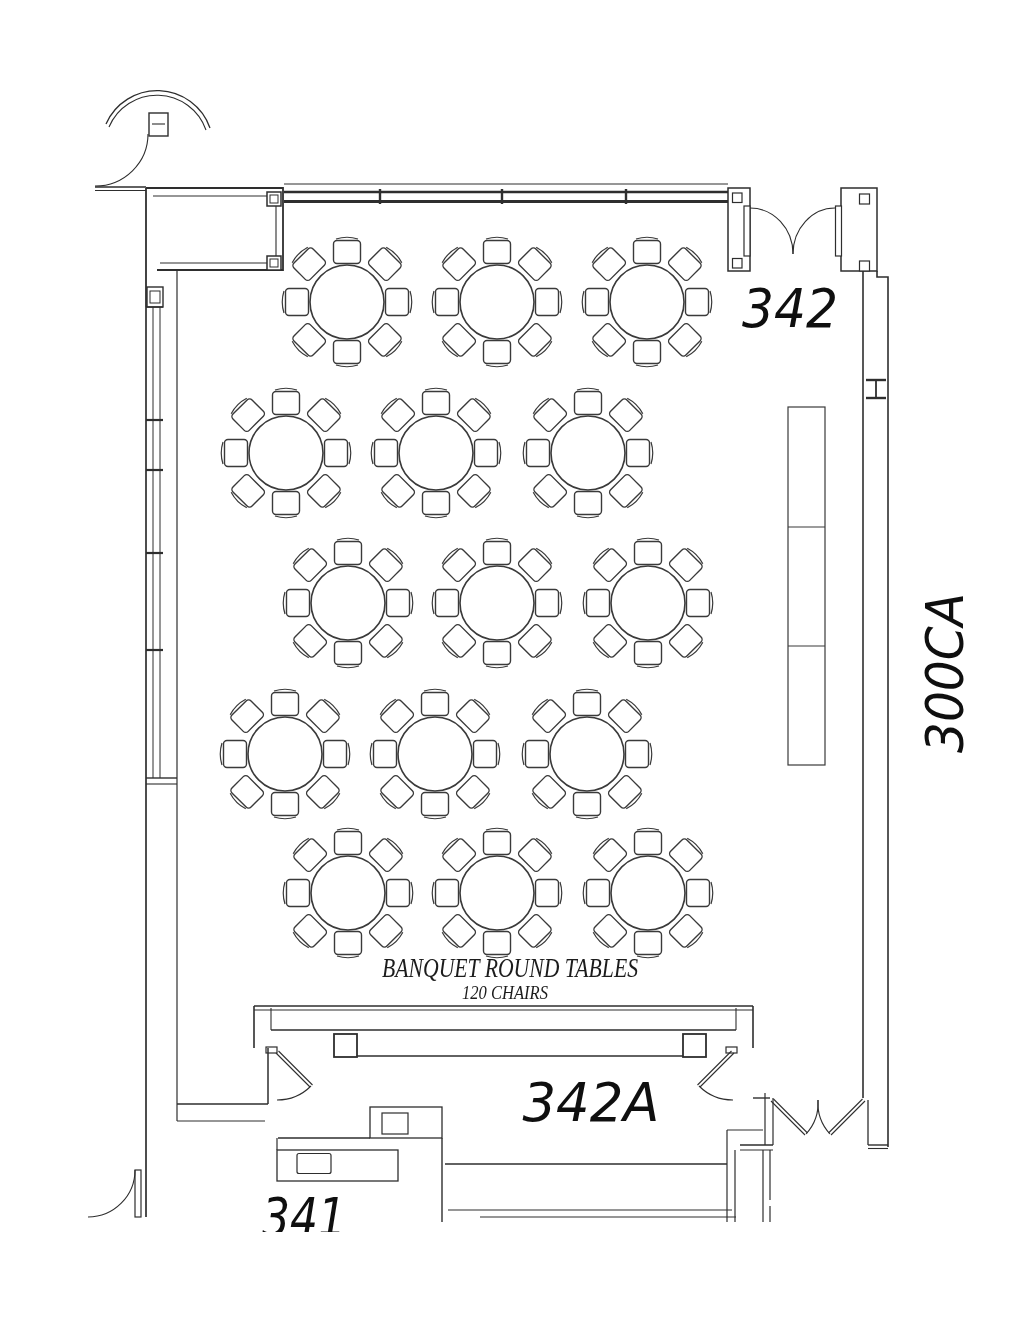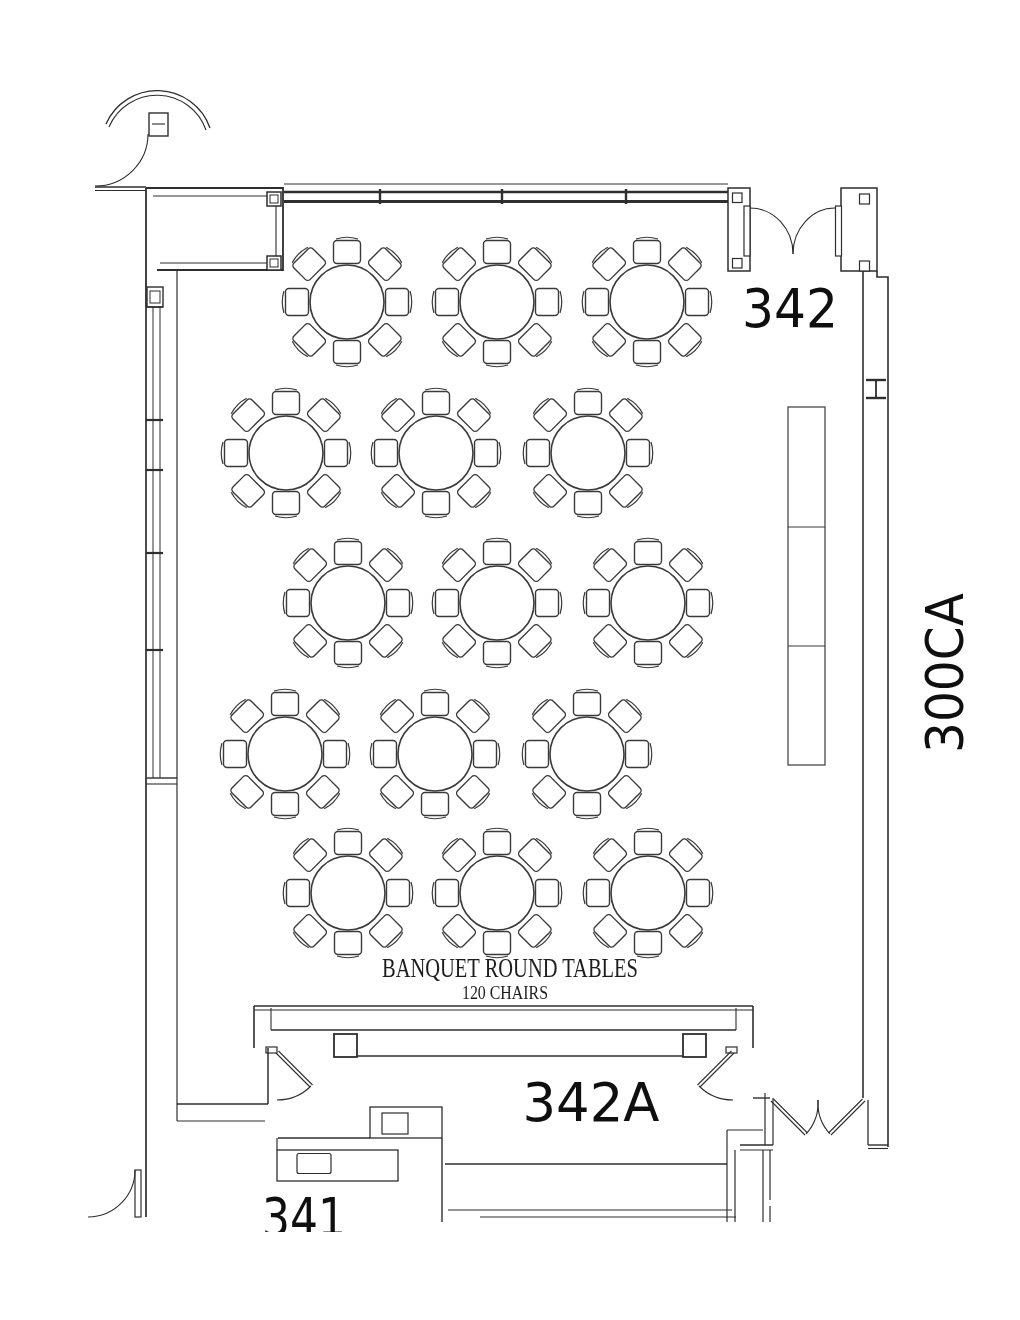--- a/index.html
+++ b/index.html
@@ -1,19 +1,19 @@
 <!DOCTYPE html>
 <html style="--bg: #ffffff; --wall: #2e2e2e; --furn: #3a3a3a; --ink: #0f0f0f;"><head>
 <meta charset="utf-8">
 <style>
   :root{
     --bg:#ffffff; --wall:#2e2e2e; --furn:#3a3a3a; --ink:#0f0f0f;
   }
   html,body{margin:0;padding:0;background:var(--bg);}
-  .page{width:1020px;height:1320px;position:relative;background:var(--bg);overflow:hidden;}
+  .page{width:1020px;height:1320px;position:relative;background:var(--bg);overflow:hidden;font-style:italic;}
   svg{display:block}
   .w{stroke:var(--wall);fill:none;stroke-linecap:butt;}
   .wf{stroke:var(--wall);fill:#ffffff;}
   .furn{stroke:var(--furn);fill:#ffffff;stroke-width:1.4;}
   .furnl{stroke:var(--furn);fill:none;stroke-width:1.2;}
   .lbl{font-family:"DejaVu Sans",sans-serif;fill:var(--ink);font-weight:500;}
   .ser{font-family:"Liberation Serif",serif;fill:#1c1c1c;}
 </style>
 </head>
 <body>

